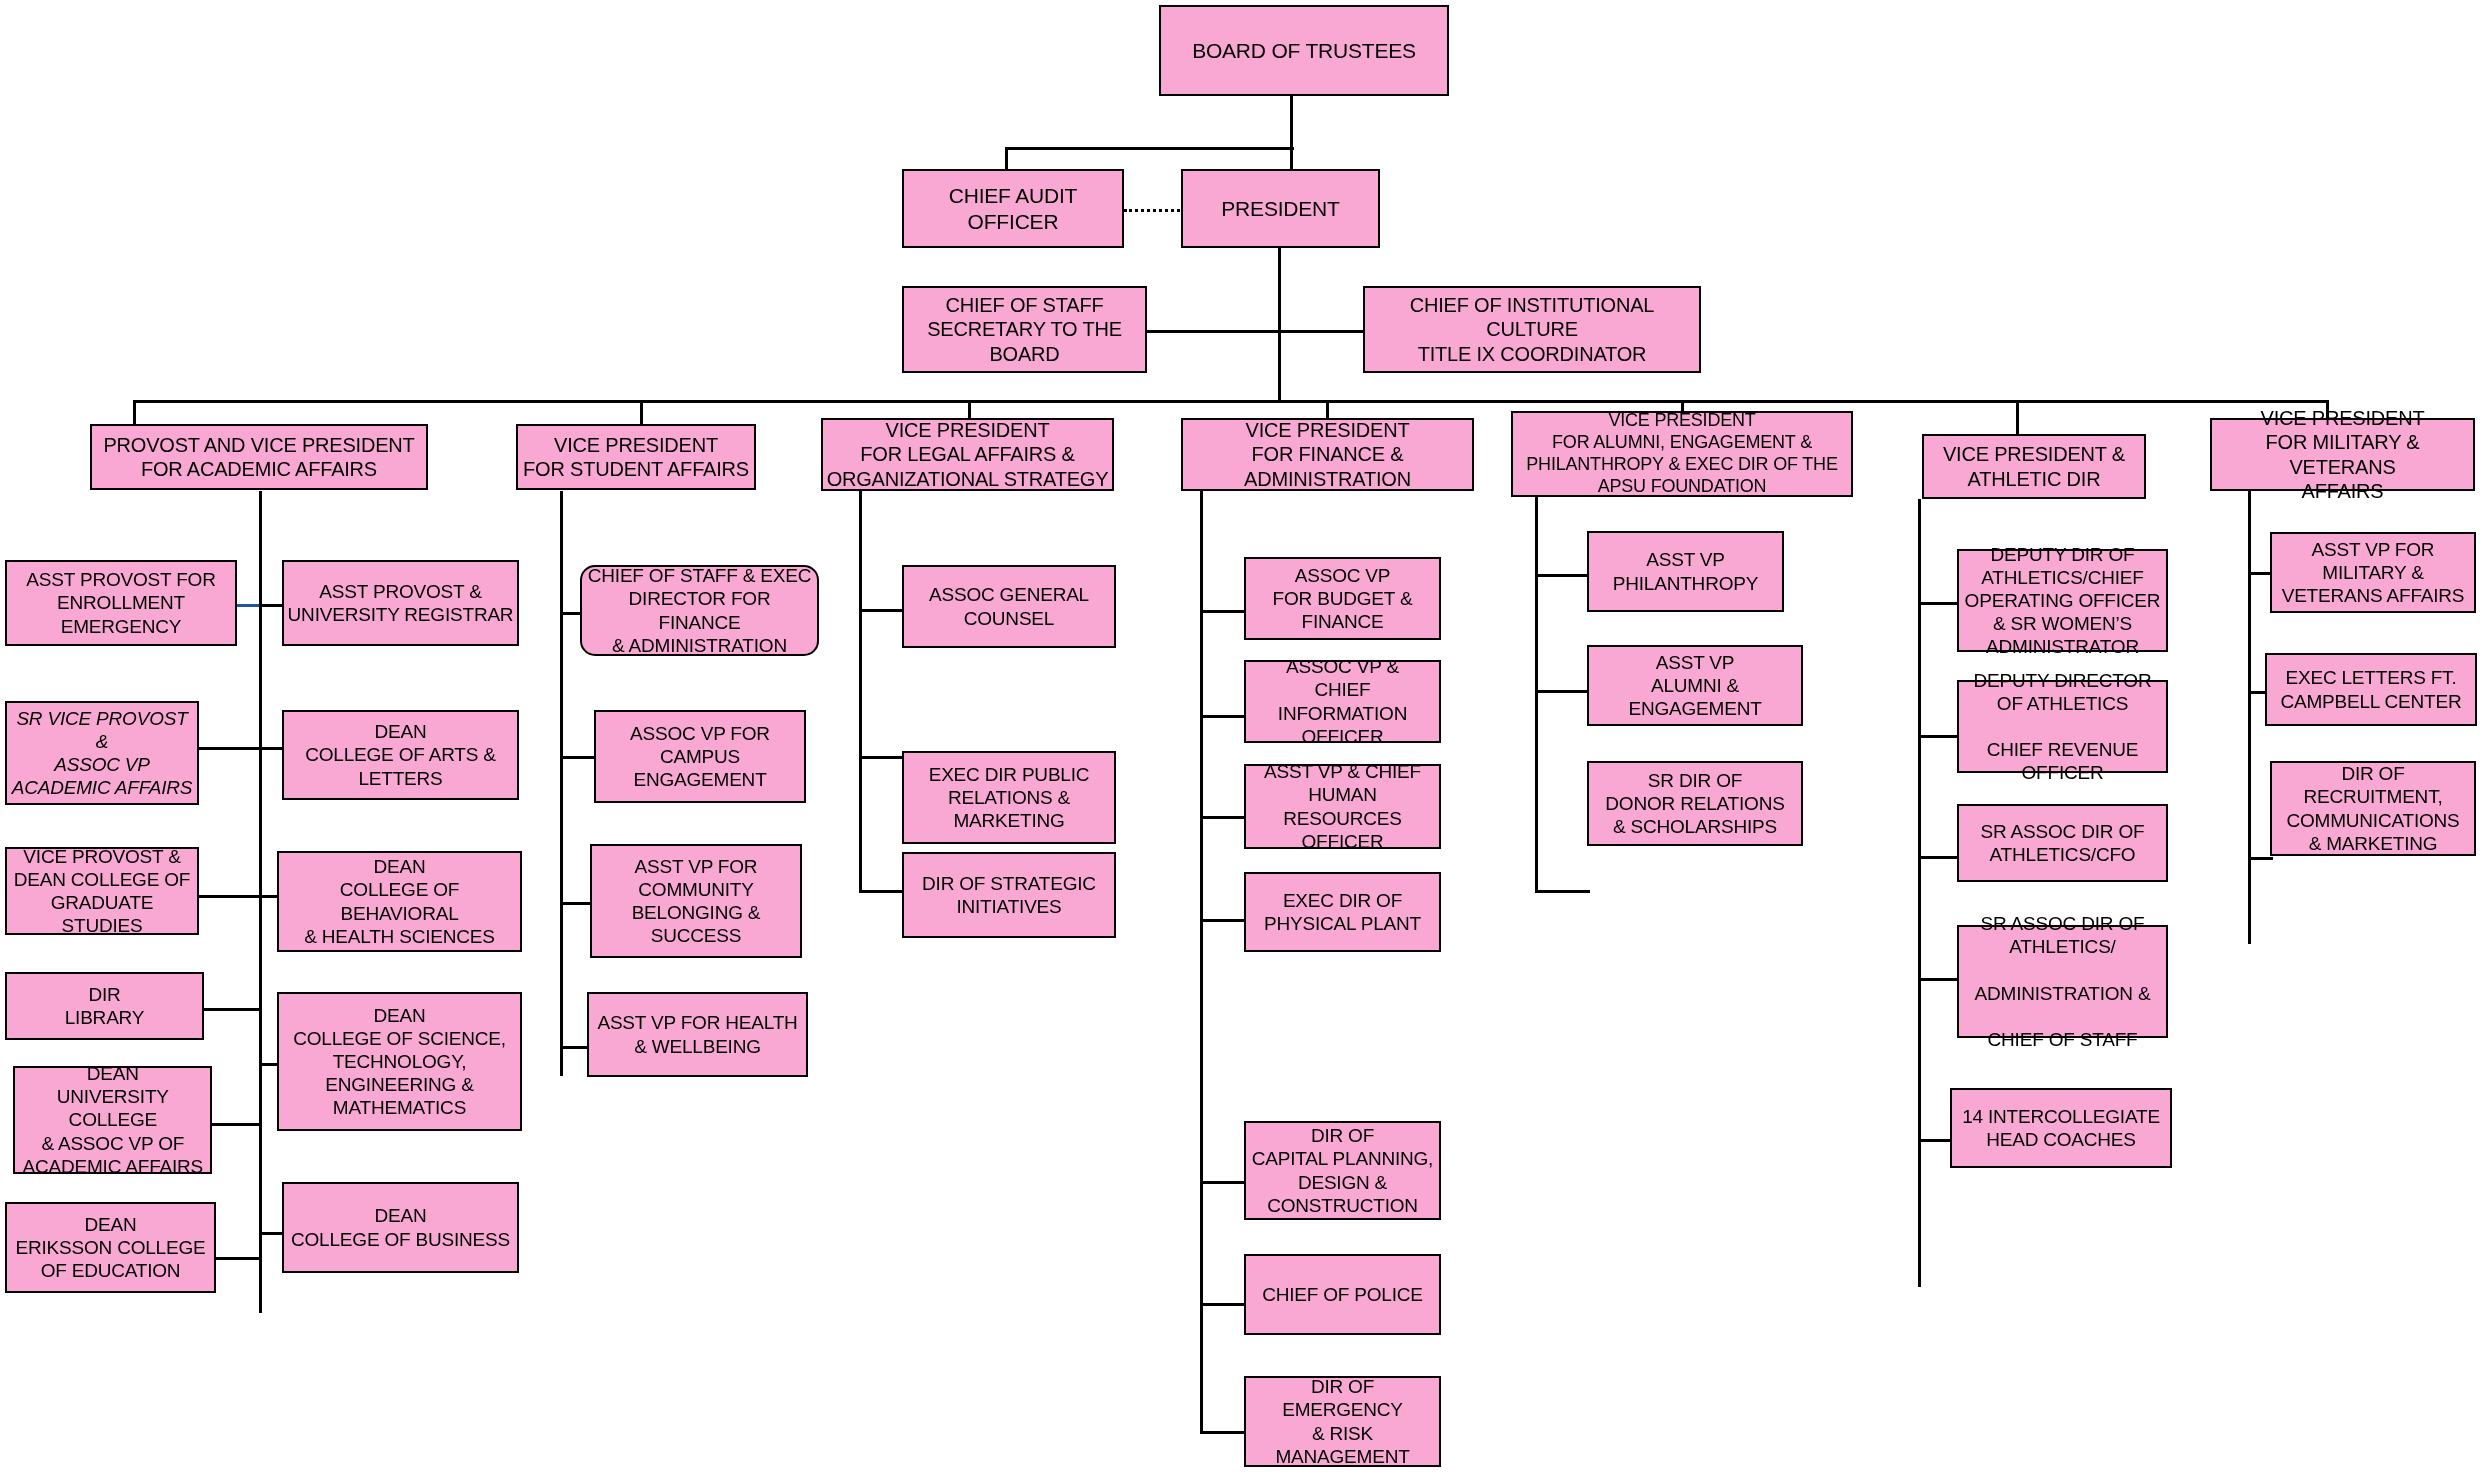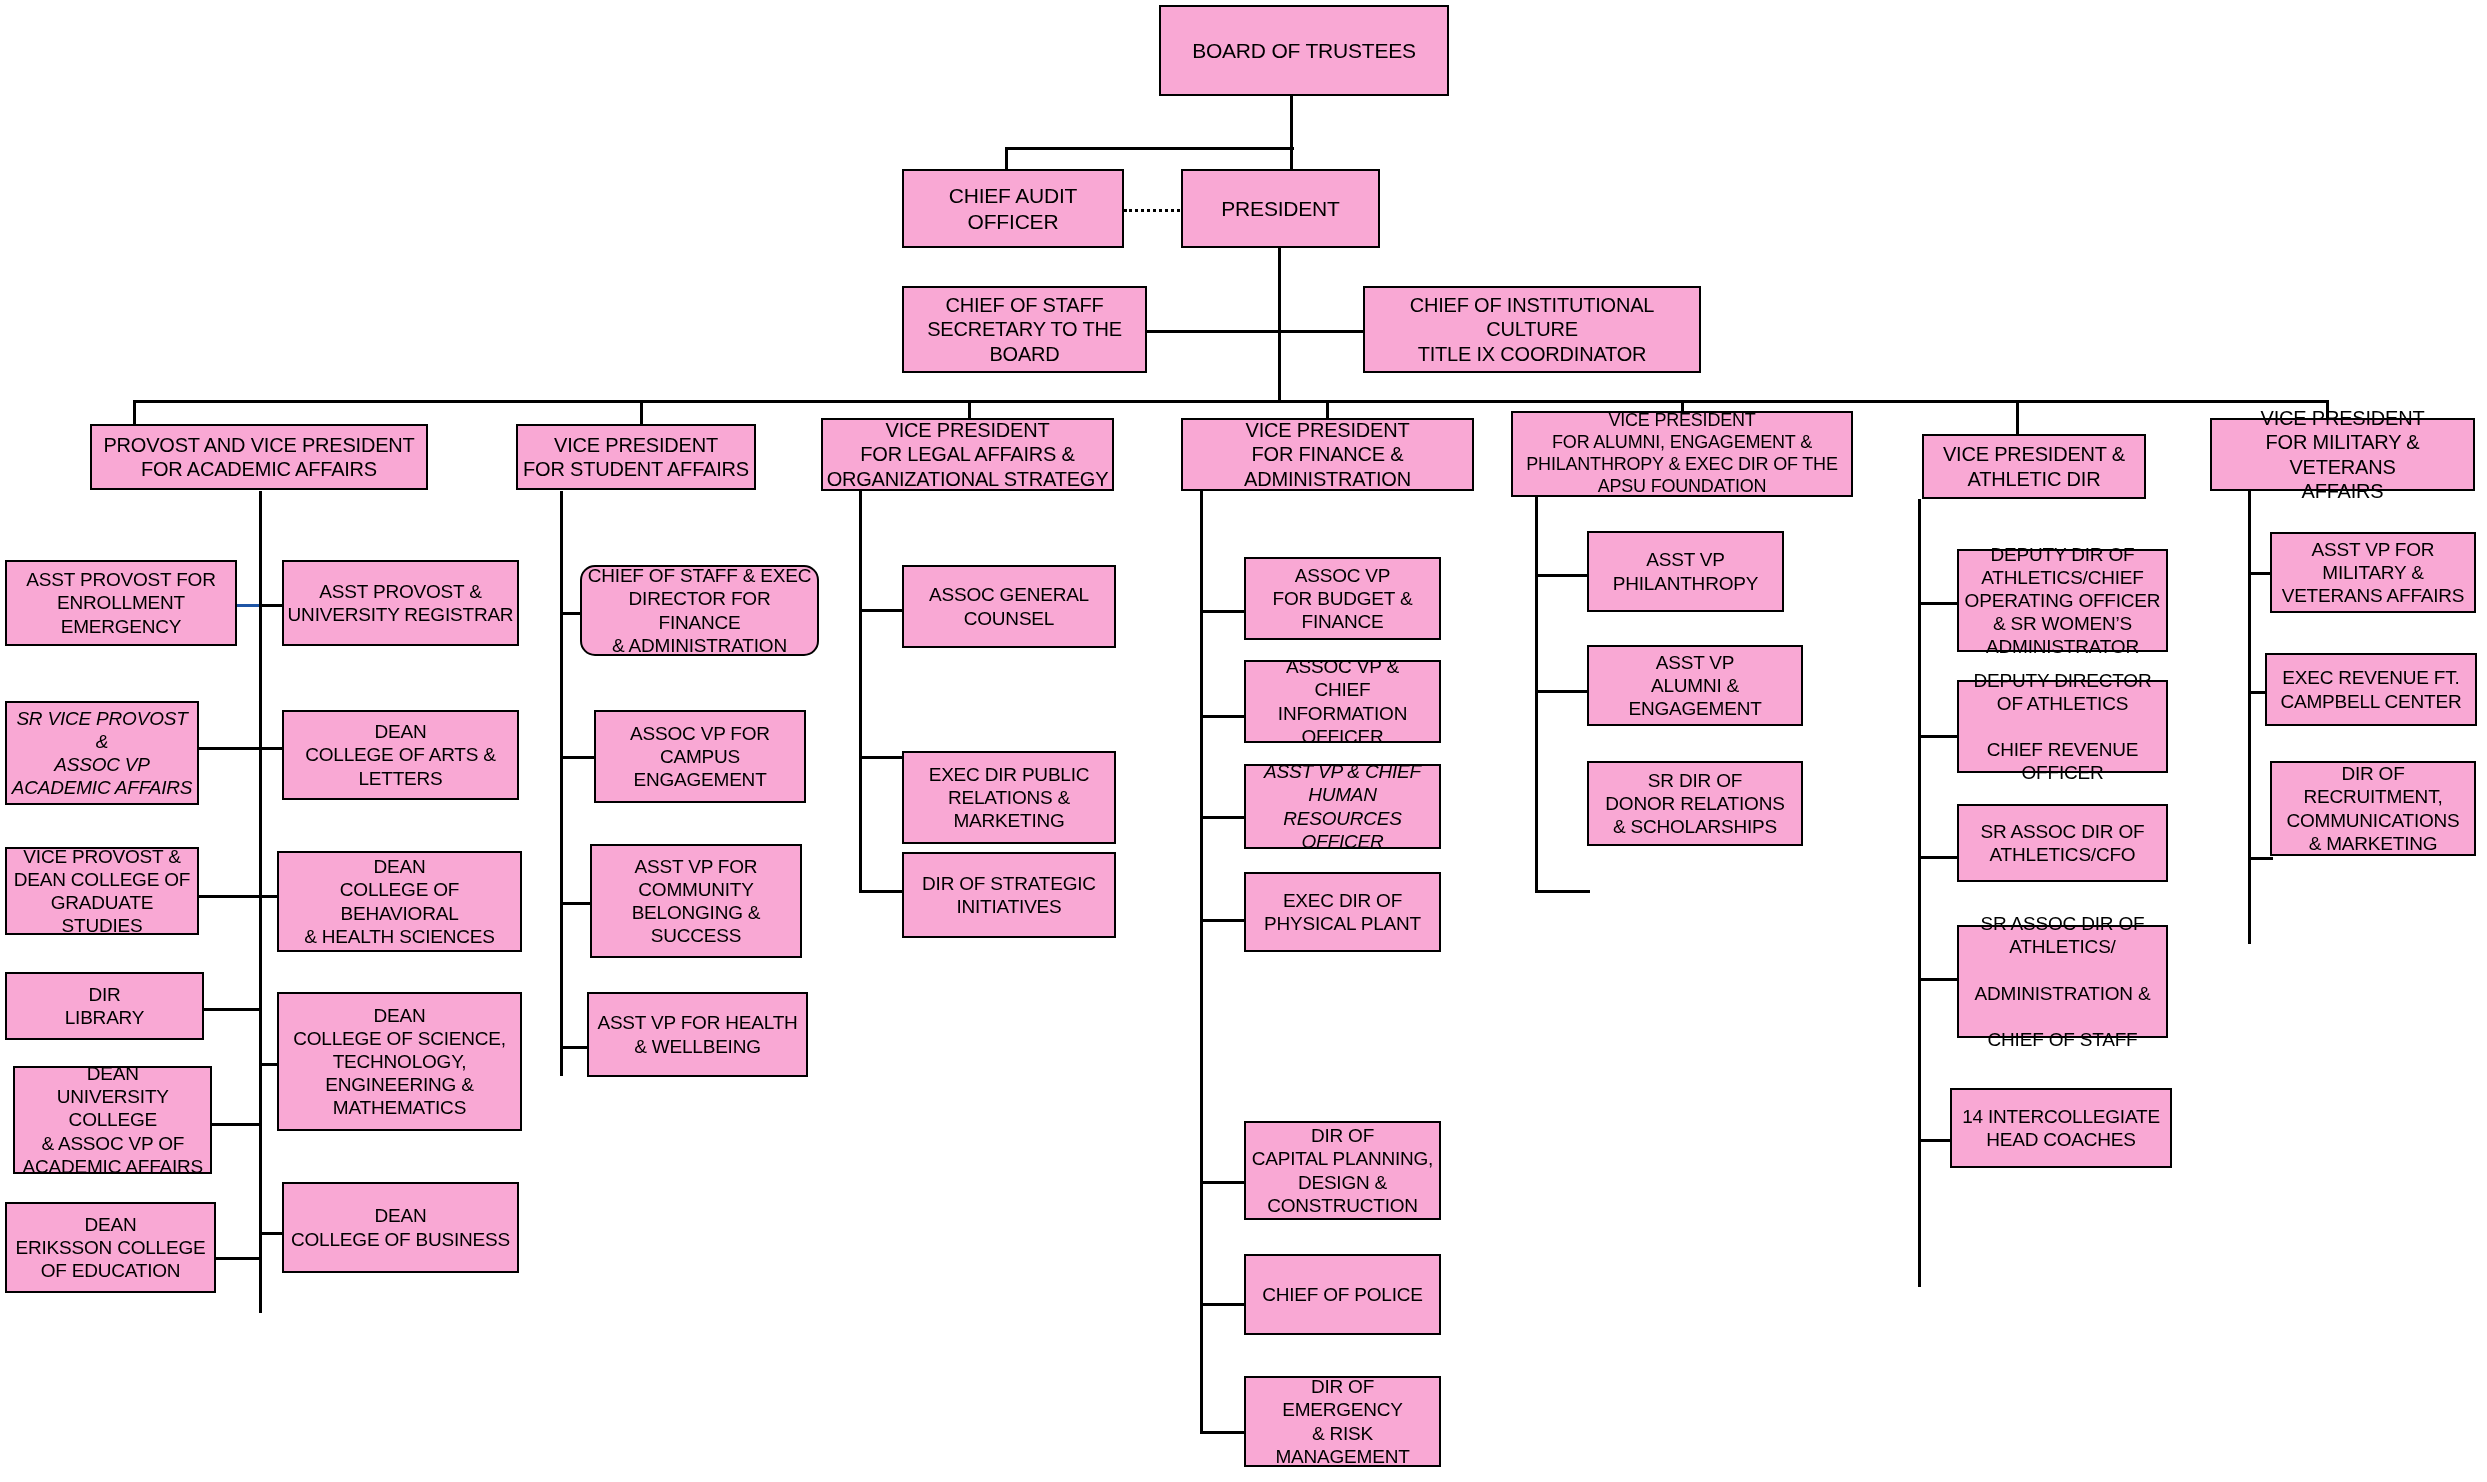--- a/index.html
+++ b/index.html
@@ -184,21 +184,21 @@
   <div class="ln h" style="left:859px;top:756px;width:46px;"></div>
   <div class="ln h" style="left:859px;top:890px;width:46px;"></div>
 
   <div class="ln v" style="left:1200px;top:491px;height:942px;"></div>
   <div class="box" style="left:1244px;top:557px;width:197px;height:83px;">ASSOC VP
 FOR BUDGET &amp;
 FINANCE</div>
   <div class="box" style="left:1244px;top:660px;width:197px;height:83px;">ASSOC VP &amp;
 CHIEF INFORMATION
 OFFICER</div>
-  <div class="box" style="left:1244px;top:764px;width:197px;height:85px;font-style:italic;">ASST VP &amp; CHIEF
+  <div class="box" style="left:1244px;top:764px;width:197px;height:85px;">ASST VP &amp; CHIEF
 HUMAN RESOURCES
 OFFICER</div>
   <div class="box" style="left:1244px;top:872px;width:197px;height:80px;">EXEC DIR OF
 PHYSICAL PLANT</div>
   <div class="box" style="left:1244px;top:1121px;width:197px;height:99px;">DIR OF
 CAPITAL PLANNING,
 DESIGN &amp;
 CONSTRUCTION</div>
   <div class="box" style="left:1244px;top:1254px;width:197px;height:81px;">CHIEF OF POLICE</div>
   <div class="box" style="left:1244px;top:1376px;width:197px;height:91px;">DIR OF EMERGENCY
@@ -252,21 +252,21 @@
   <div class="ln h" style="left:1918px;top:602px;width:43px;"></div>
   <div class="ln h" style="left:1918px;top:735px;width:43px;"></div>
   <div class="ln h" style="left:1918px;top:856px;width:43px;"></div>
   <div class="ln h" style="left:1918px;top:978px;width:43px;"></div>
   <div class="ln h" style="left:1918px;top:1139px;width:36px;"></div>
 
   <div class="ln v" style="left:2248px;top:491px;height:453px;"></div>
   <div class="box" style="left:2270px;top:532px;width:206px;height:81px;">ASST VP FOR
 MILITARY &amp;
 VETERANS AFFAIRS</div>
-  <div class="box" style="left:2265px;top:653px;width:212px;height:73px;">EXEC REVENUE FT.
+  <div class="box" style="left:2265px;top:653px;width:212px;height:73px;">EXEC LETTERS FT.
 CAMPBELL CENTER</div>
   <div class="box" style="left:2270px;top:761px;width:206px;height:95px;">DIR OF
 RECRUITMENT,
 COMMUNICATIONS
 &amp; MARKETING</div>
 
   <div class="ln h" style="left:2248px;top:572px;width:25px;"></div>
   <div class="ln h" style="left:2248px;top:691px;width:20px;"></div>
   <div class="ln h" style="left:2248px;top:857px;width:25px;"></div>
 

